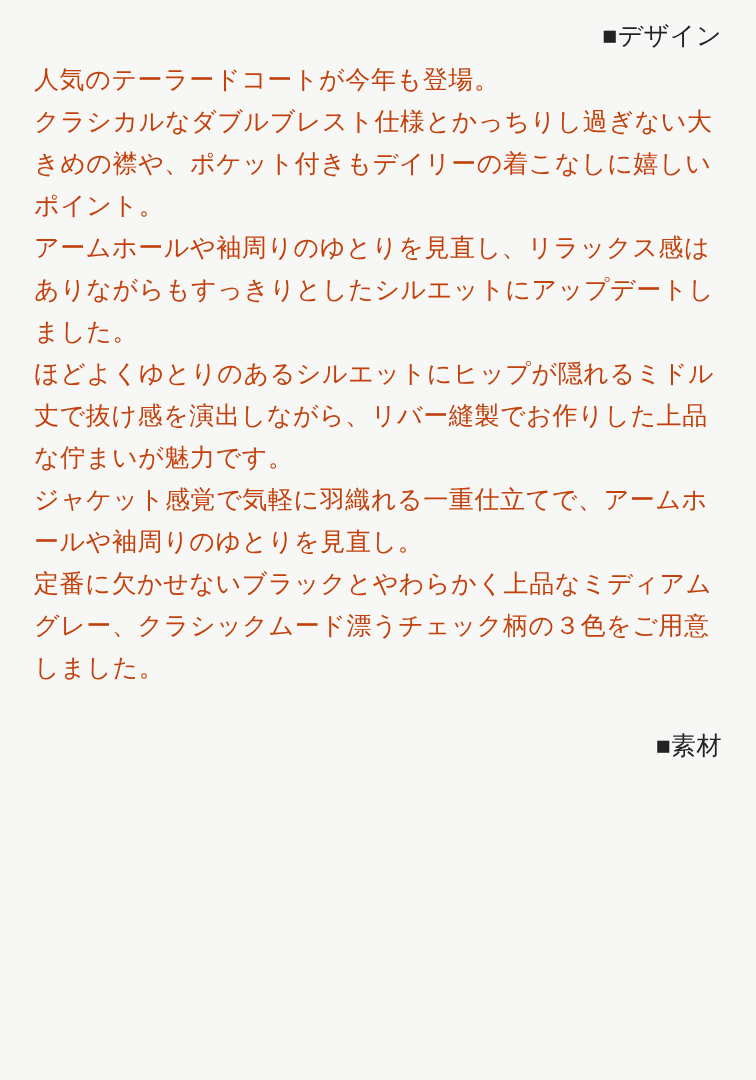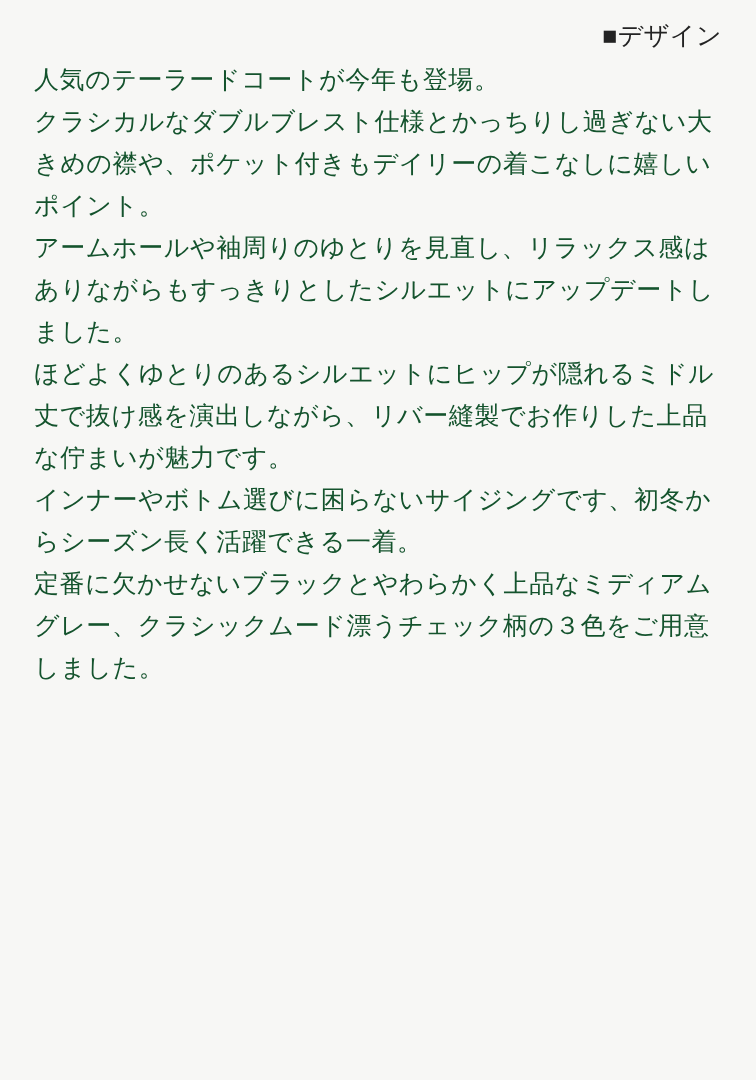--- a/index.html
+++ b/index.html
@@ -34,38 +34,39 @@
     letter-spacing: 0.5px;
     color: #232323;
     margin: 0 0 2px 0;
     font-weight: 400;
     text-align: right;
   }
   .para {
     font-size: 25px;
     line-height: 42px;
     letter-spacing: 0.6px;
-    color: #14532d;
+    color: #c2410c;
     margin: 0;
     font-weight: 400;
     text-align: left;
     word-break: break-all;
   }
 </style>
 </head>
 <body>
 
 <div class="page">
 
   <div class="section">
     <h2 class="heading">■デザイン</h2>
     <p class="para">人気のテーラードコートが今年も登場。</p>
     <p class="para">クラシカルなダブルブレスト仕様とかっちりし過ぎない大きめの襟や、ポケット付きもデイリーの着こなしに嬉しいポイント。</p>
     <p class="para">アームホールや袖周りのゆとりを見直し、リラックス感はありながらもすっきりとしたシルエットにアップデートしました。</p>
     <p class="para">ほどよくゆとりのあるシルエットにヒップが隠れるミドル丈で抜け感を演出しながら、リバー縫製でお作りした上品な佇まいが魅力です。</p>
-    <p class="para">インナーやボトム選びに困らないサイジングです、初冬からシーズン長く活躍できる一着。</p>
+    <p class="para">ジャケット感覚で気軽に羽織れる一重仕立てで、アームホールや袖周りのゆとりを見直し。</p>
     <p class="para">定番に欠かせないブラックとやわらかく上品なミディアムグレー、クラシックムード漂うチェック柄の３色をご用意しました。</p>
   </div>
 
   <div class="section">
+    <h2 class="heading">■素材</h2>
   </div>
 
 </div>
 
 </body></html>

